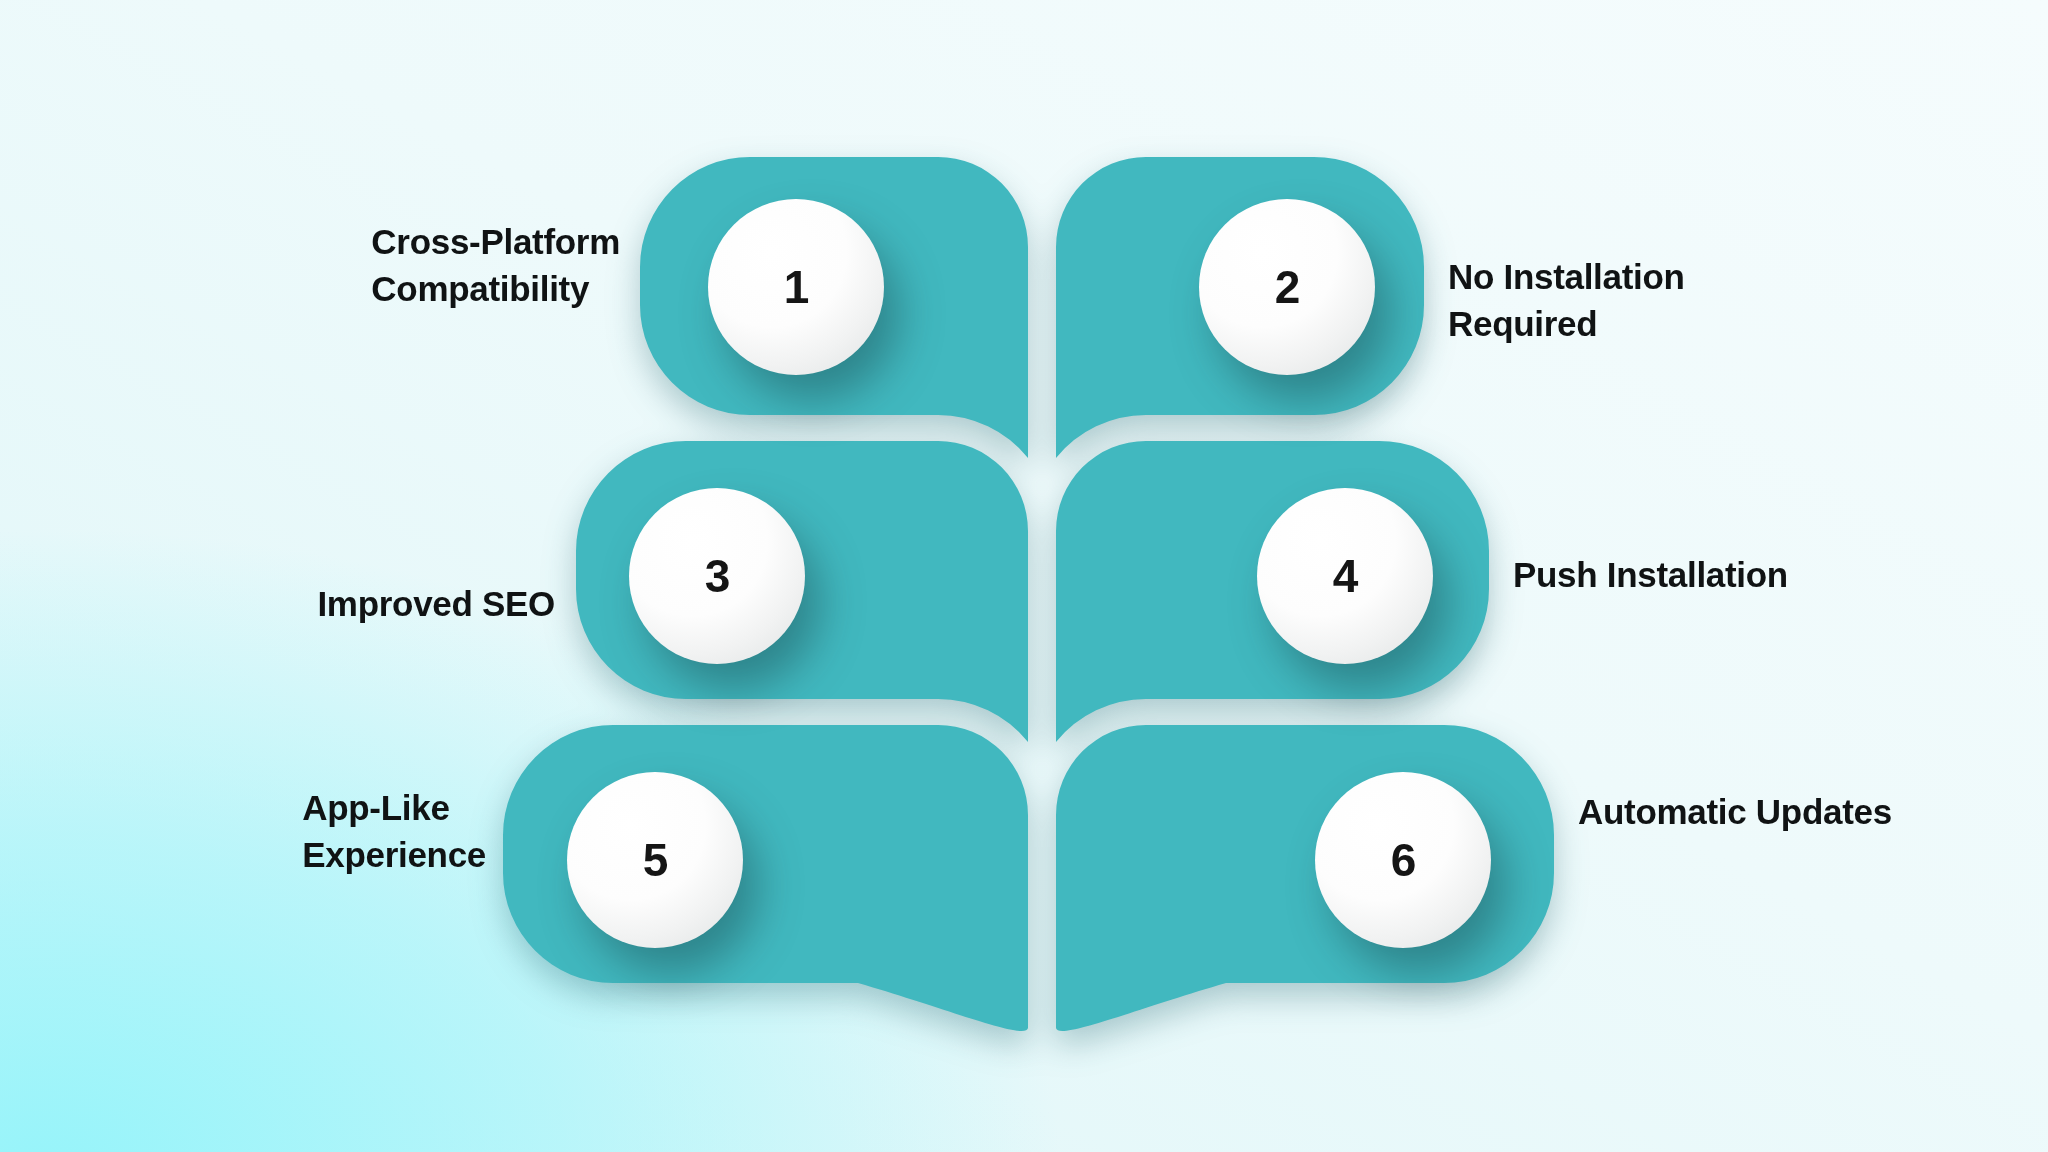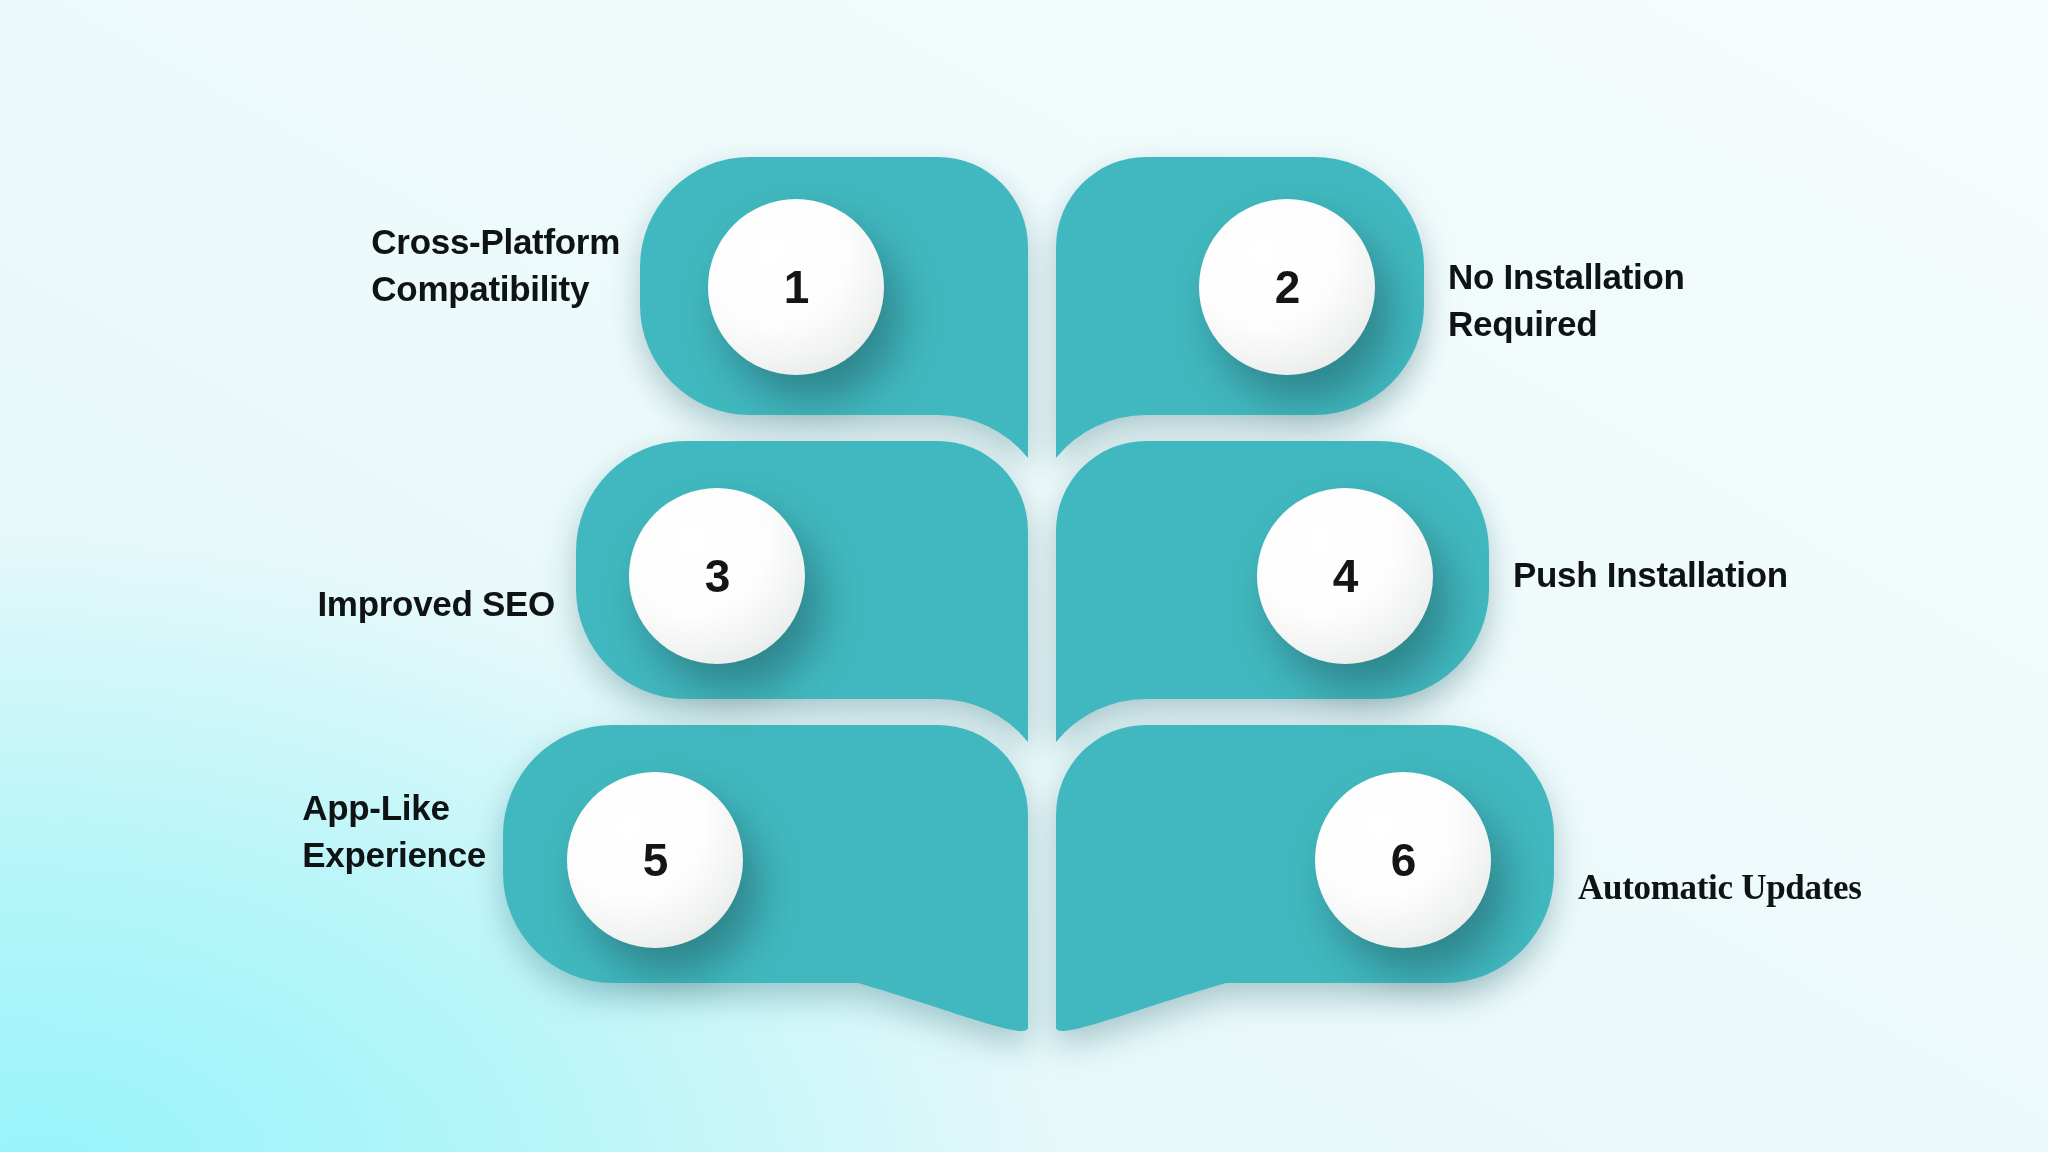--- a/index.html
+++ b/index.html
@@ -66,21 +66,21 @@
     color: #101314;
     letter-spacing: -0.3px;
     white-space: pre-line;
   }
   .label.align-right { text-align: left; }
   .l1 { right: 1428px; top: 266px; }
   .l2 { left: 1448px;  top: 293px; margin-top: 8px; }
   .l3 { right: 1493px; top: 575px; margin-top: 29px; }
   .l4 { left: 1513px;  top: 575px; }
   .l5 { right: 1562px; top: 832px; }
-  .l6 { left: 1578px;  top: 888px; font-family: Liberation Serif, serif; }
+  .l6 { left: 1578px;  top: 812px; }
 </style>
 </head>
 <body>
 
 <div class="stage">
 
   <svg class="shapes" viewBox="0 0 2048 1152" aria-hidden="true">
     <g class="petals" id="petals">
         <path d="M 750 157 H 938 A 90 90 0 0 1 1028 247 V 458 A 116 116 0 0 0 938 415 H 750 A 110 110 0 0 1 640 305 V 267 A 110 110 0 0 1 750 157 Z" fill="#41b8bf"></path>
         <path d="M 1146 157 H 1314 A 110 110 0 0 1 1424 267 V 305 A 110 110 0 0 1 1314 415 H 1146 A 116 116 0 0 0 1056 458 V 247 A 90 90 0 0 1 1146 157 Z" fill="#41b8bf"></path>

